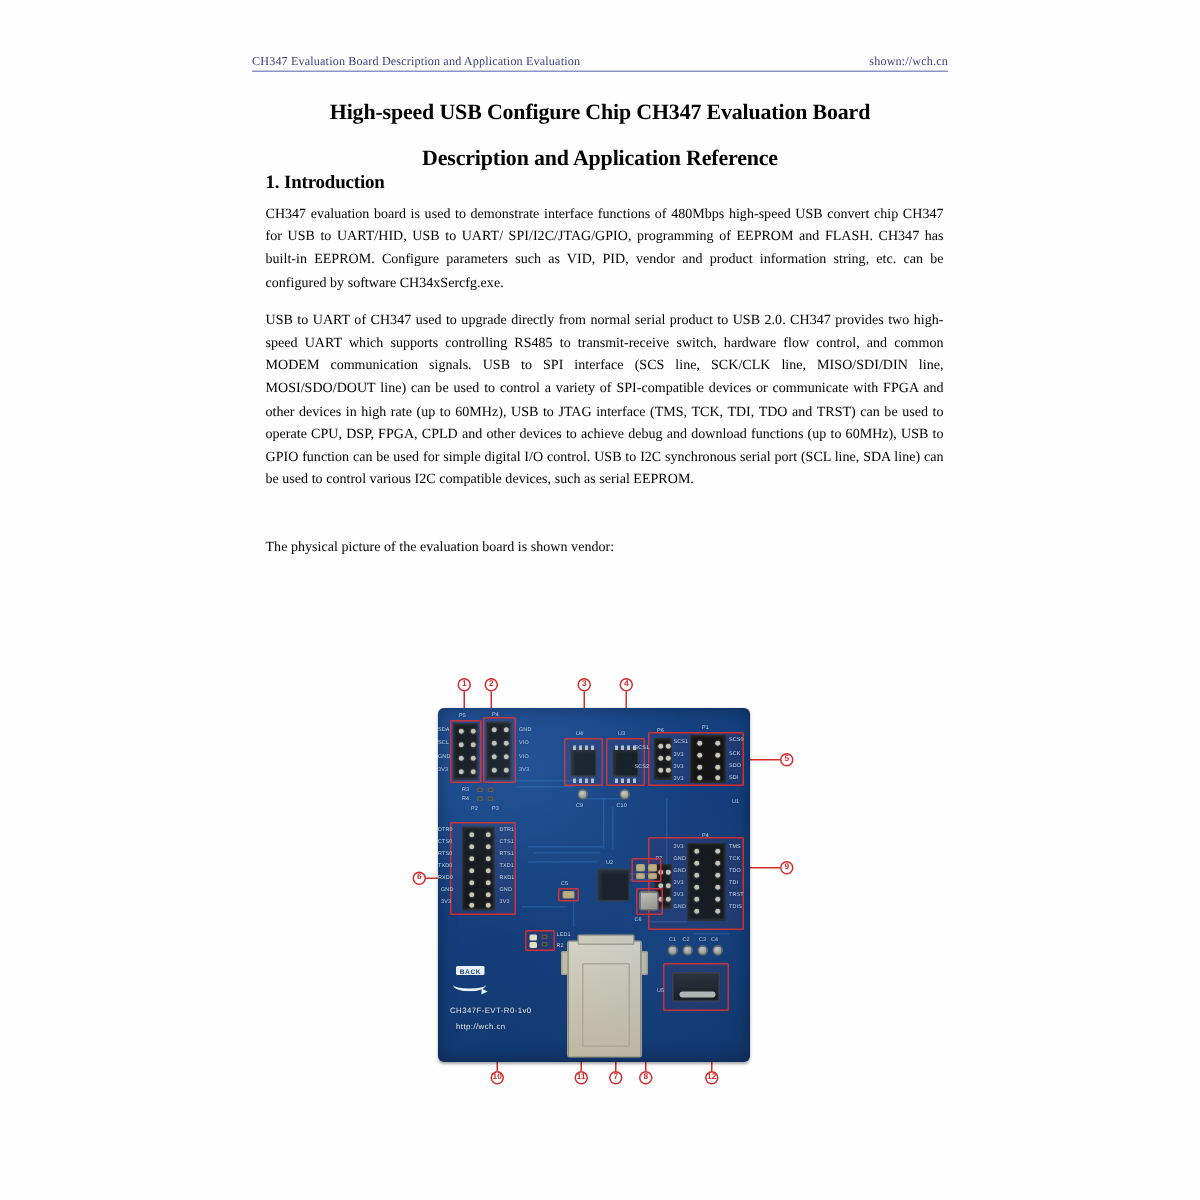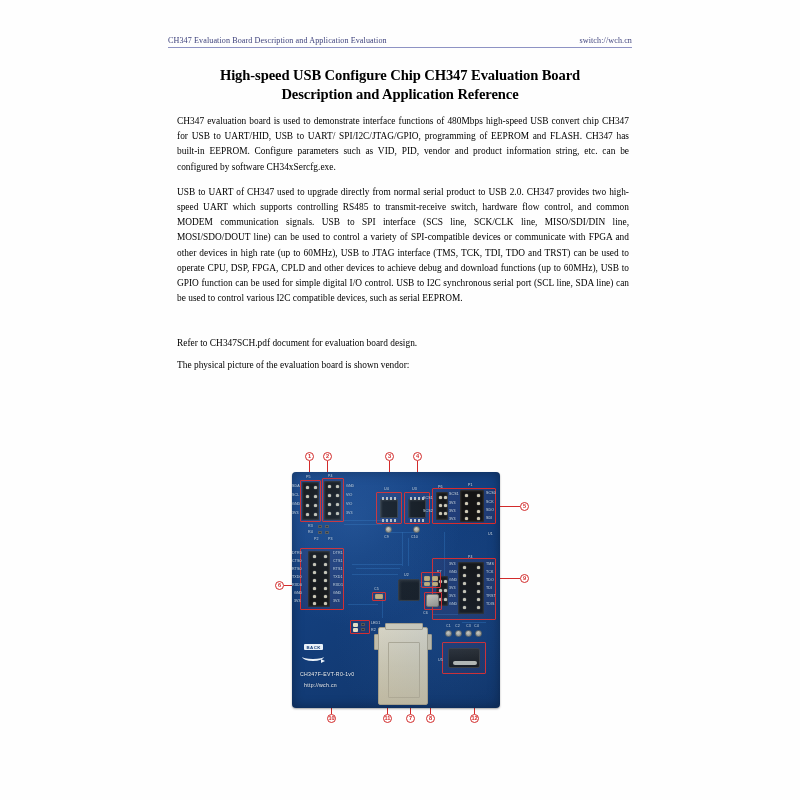--- a/index.html
+++ b/index.html
@@ -44,21 +44,21 @@
   .doc-title {
     position: absolute;
     left: 168px; top: 66px;
     width: 464px;
     text-align: center;
     font-size: 14.6px;
     font-weight: bold;
     line-height: 19px;
     letter-spacing: -0.1px;
   }
-  .doc-title .tl2 { display: block; }
+  .doc-title .tl2 { display: block; margin-top: 12px; }
 
   
   .content {
     position: absolute;
     left: 177px; top: 114px;
     width: 452px;
   }
 
   h2.sec {
     font-size: 12.6px;
@@ -318,33 +318,33 @@
     color: #2e3580;
   }
 </style>
 </head>
 <body>
 
 <div class="page">
 
   <div class="doc-header">
     <span class="hdr-left">CH347 Evaluation Board Description and Application Evaluation</span>
-    <span class="hdr-right">switch://wch.cn</span>
+    <span class="hdr-right">shown://wch.cn</span>
   </div>
 
   <div class="doc-title">
     <span class="tl1">High-speed USB Configure Chip CH347 Evaluation Board</span>
     <span class="tl2">Description and Application Reference</span>
   </div>
 
   <div class="content">
+    <h2 class="sec">1. Introduction</h2>
     <p class="body">CH347 evaluation board is used to demonstrate interface functions of 480Mbps high-speed USB convert chip CH347 for USB to UART/HID, USB to UART/ SPI/I2C/JTAG/GPIO, programming of EEPROM and FLASH. CH347 has built-in EEPROM. Configure parameters such as VID, PID, vendor and product information string, etc. can be configured by software CH34xSercfg.exe.</p>
     <p class="body">USB to UART of CH347 used to upgrade directly from normal serial product to USB 2.0. CH347 provides two high-speed UART which supports controlling RS485 to transmit-receive switch, hardware flow control, and common MODEM communication signals. USB to SPI interface (SCS line, SCK/CLK line, MISO/SDI/DIN line, MOSI/SDO/DOUT line) can be used to control a variety of SPI-compatible devices or communicate with FPGA and other devices in high rate (up to 60MHz), USB to JTAG interface (TMS, TCK, TDI, TDO and TRST) can be used to operate CPU, DSP, FPGA, CPLD and other devices to achieve debug and download functions (up to 60MHz), USB to GPIO function can be used for simple digital I/O control. USB to I2C synchronous serial port (SCL line, SDA line) can be used to control various I2C compatible devices, such as serial EEPROM.</p>
     <div class="spacer-lg"></div>
-    <p class="body nogap">Refer to CH347SCH.pdf document for evaluation board design.</p>
     <p class="body nogap">The physical picture of the evaluation board is shown vendor:</p>
   </div>
 
   <div class="figure">
 
     <div class="lead v" style="left:47px;top:9px;height:16px;"></div>
     <div class="lead v" style="left:65px;top:9px;height:16px;"></div>
     <div class="lead v" style="left:127px;top:9px;height:22px;"></div>
     <div class="lead v" style="left:155px;top:9px;height:22px;"></div>
 

